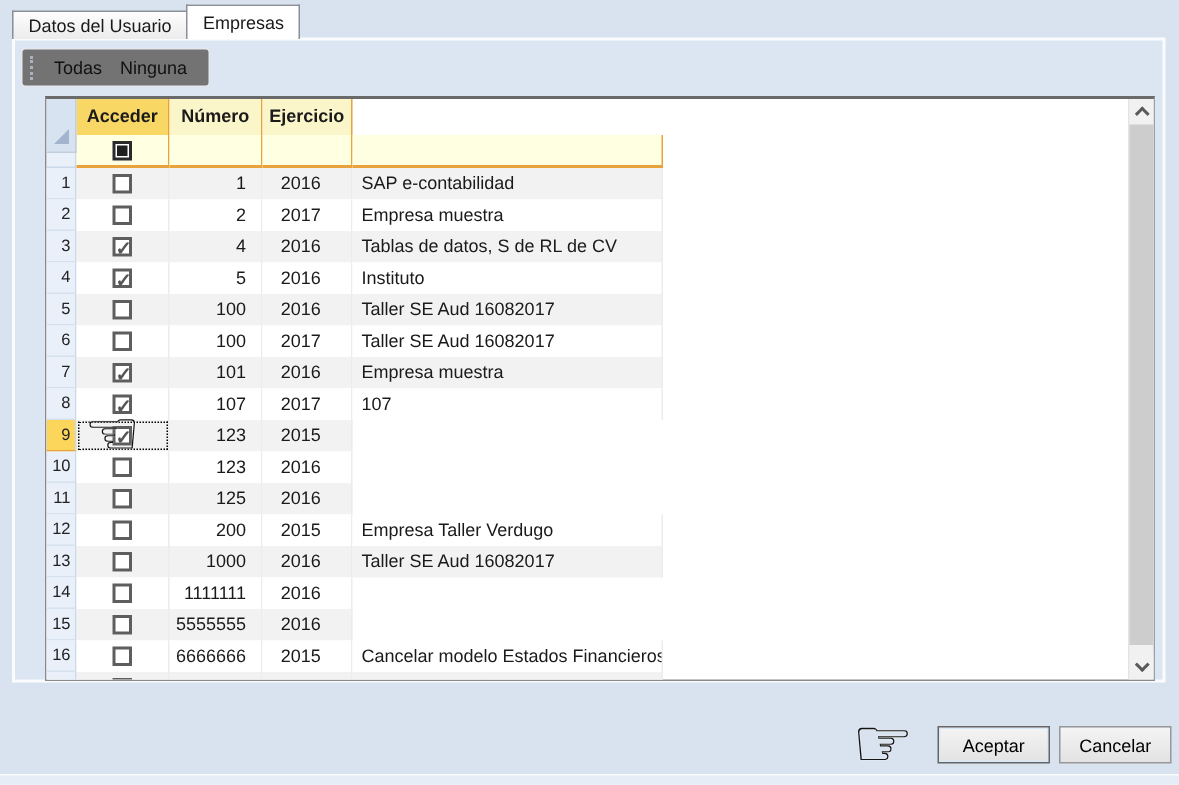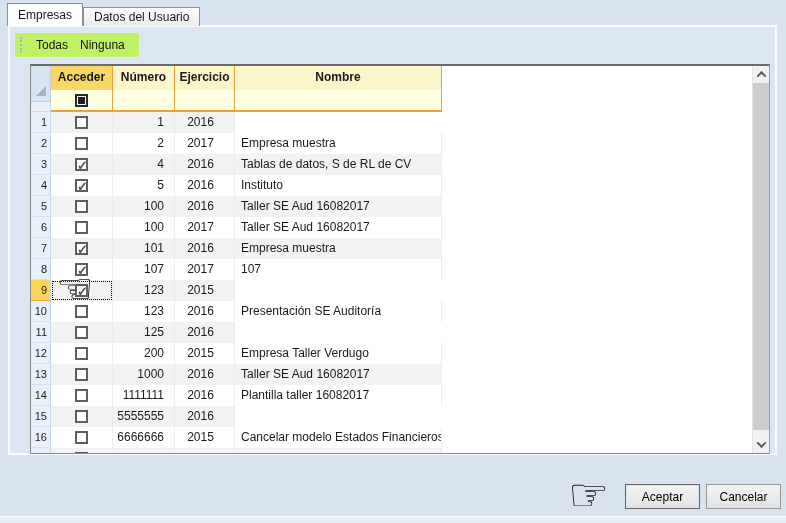--- a/index.html
+++ b/index.html
@@ -11,21 +11,21 @@
   .tab { padding:0 10px; border:1px solid #8A8F99; border-bottom:none; background:linear-gradient(#FDFDFD,#ECECEC);
          height:19px; line-height:19px; font-size:12px; cursor:default; }
   .tab.active { background:#FFFFFF; height:23px; line-height:22px; margin-left:-1px; position:relative; z-index:2;
                 border-color:#8A8F99; }
 
   
   .panel { position:absolute; left:8px; top:25px; width:769px; height:430px; background:#DCE6F2;
            border:2px solid #FAFBFD; z-index:1; }
 
   
-  .toolbar { position:absolute; left:4px; top:5px; height:26px; background:#bef264;
+  .toolbar { position:absolute; left:4px; top:5px; height:26px; background:#737373;
              border:1px solid #E4E7EB; border-radius:3px; display:flex; align-items:center; padding:0 8px 0 3px; }
   .grip { width:3px; height:16px; border-left:2px dotted #A9B2BE; margin:0 7px 0 2px; }
   .tbtn { background:none; border:none; font-family:inherit; font-size:12px; color:#111; padding:2px 6px; cursor:default; }
 
   
   .grid { position:absolute; left:20px; top:37px; width:740px; height:390px; background:#FFFFFF;
           border-top:2px solid #6A6A6A; border-left:1px solid #8A8A8A; border-right:1px solid #9AA0A8;
           border-bottom:1px solid #8A8A8A; overflow:hidden; }
   .grow, .ghead, .gfilter { display:flex; width:411px; }
   .c { flex:0 0 auto; overflow:hidden; white-space:nowrap; }
@@ -88,42 +88,41 @@
   .btn.cancel { left:706px; }
 
   .bottom-strip { position:absolute; left:0; right:0; bottom:0; height:7px; background:#E6EDF6; border-top:1px solid #FAFCFE; }
 </style>
 </head>
 <body>
 
 <div>
 
   <div class="tabs">
+    <div class="tab">Datos del Usuario</div>
     <div class="tab active">Empresas</div>
-    <div class="tab">Datos del Usuario</div>
   </div>
 
   <div class="panel">
 
     <div class="toolbar">
       <span class="grip"></span>
       <button class="tbtn">Todas</button>
       <button class="tbtn">Ninguna</button>
     </div>
 
     <div class="grid">
 
       <div class="ghead">
         <div class="hc corner">
           <span class="tri"></span>
         </div>
         <div class="hc gold w-acc">Acceder</div>
         <div class="hc w-num">Número</div>
         <div class="hc w-eje">Ejercicio</div>
-        <div class="hc w-nom">Nombre</div>
       </div>
 
       <div class="gfilter">
         <div class="fc rhf"></div>
         <div class="fc w-acc">
           <span class="cb tristate">
               <span class="inner"></span>
             </span>
         </div>
         <div class="fc w-num"></div>
@@ -132,20 +131,21 @@
       </div>
 
       <div>
           <div class="grow odd">
             <div class="c rh">1</div>
             <div class="c dcell acc w-acc">
               <span class="cb"></span>
             </div>
             <div class="c dcell num w-num">1</div>
             <div class="c dcell eje w-eje">2016</div>
+            <div class="c dcell nom w-nom">SAP e-contabilidad</div>
           </div>
           <div class="grow">
             <div class="c rh">2</div>
             <div class="c dcell acc w-acc">
               <span class="cb"></span>
             </div>
             <div class="c dcell num w-num">2</div>
             <div class="c dcell eje w-eje">2017</div>
             <div class="c dcell nom w-nom">Empresa muestra</div>
           </div>
@@ -211,21 +211,20 @@
             <div class="c dcell num w-num">123</div>
             <div class="c dcell eje w-eje">2015</div>
           </div>
           <div class="grow">
             <div class="c rh">10</div>
             <div class="c dcell acc w-acc">
               <span class="cb"></span>
             </div>
             <div class="c dcell num w-num">123</div>
             <div class="c dcell eje w-eje">2016</div>
-            <div class="c dcell nom w-nom">Presentación SE Auditoría</div>
           </div>
           <div class="grow odd">
             <div class="c rh">11</div>
             <div class="c dcell acc w-acc">
               <span class="cb"></span>
             </div>
             <div class="c dcell num w-num">125</div>
             <div class="c dcell eje w-eje">2016</div>
           </div>
           <div class="grow">
@@ -246,21 +245,20 @@
             <div class="c dcell eje w-eje">2016</div>
             <div class="c dcell nom w-nom">Taller SE Aud 16082017</div>
           </div>
           <div class="grow">
             <div class="c rh">14</div>
             <div class="c dcell acc w-acc">
               <span class="cb"></span>
             </div>
             <div class="c dcell num w-num">1111111</div>
             <div class="c dcell eje w-eje">2016</div>
-            <div class="c dcell nom w-nom">Plantilla taller 16082017</div>
           </div>
           <div class="grow odd">
             <div class="c rh">15</div>
             <div class="c dcell acc w-acc">
               <span class="cb"></span>
             </div>
             <div class="c dcell num w-num">5555555</div>
             <div class="c dcell eje w-eje">2016</div>
           </div>
           <div class="grow">

